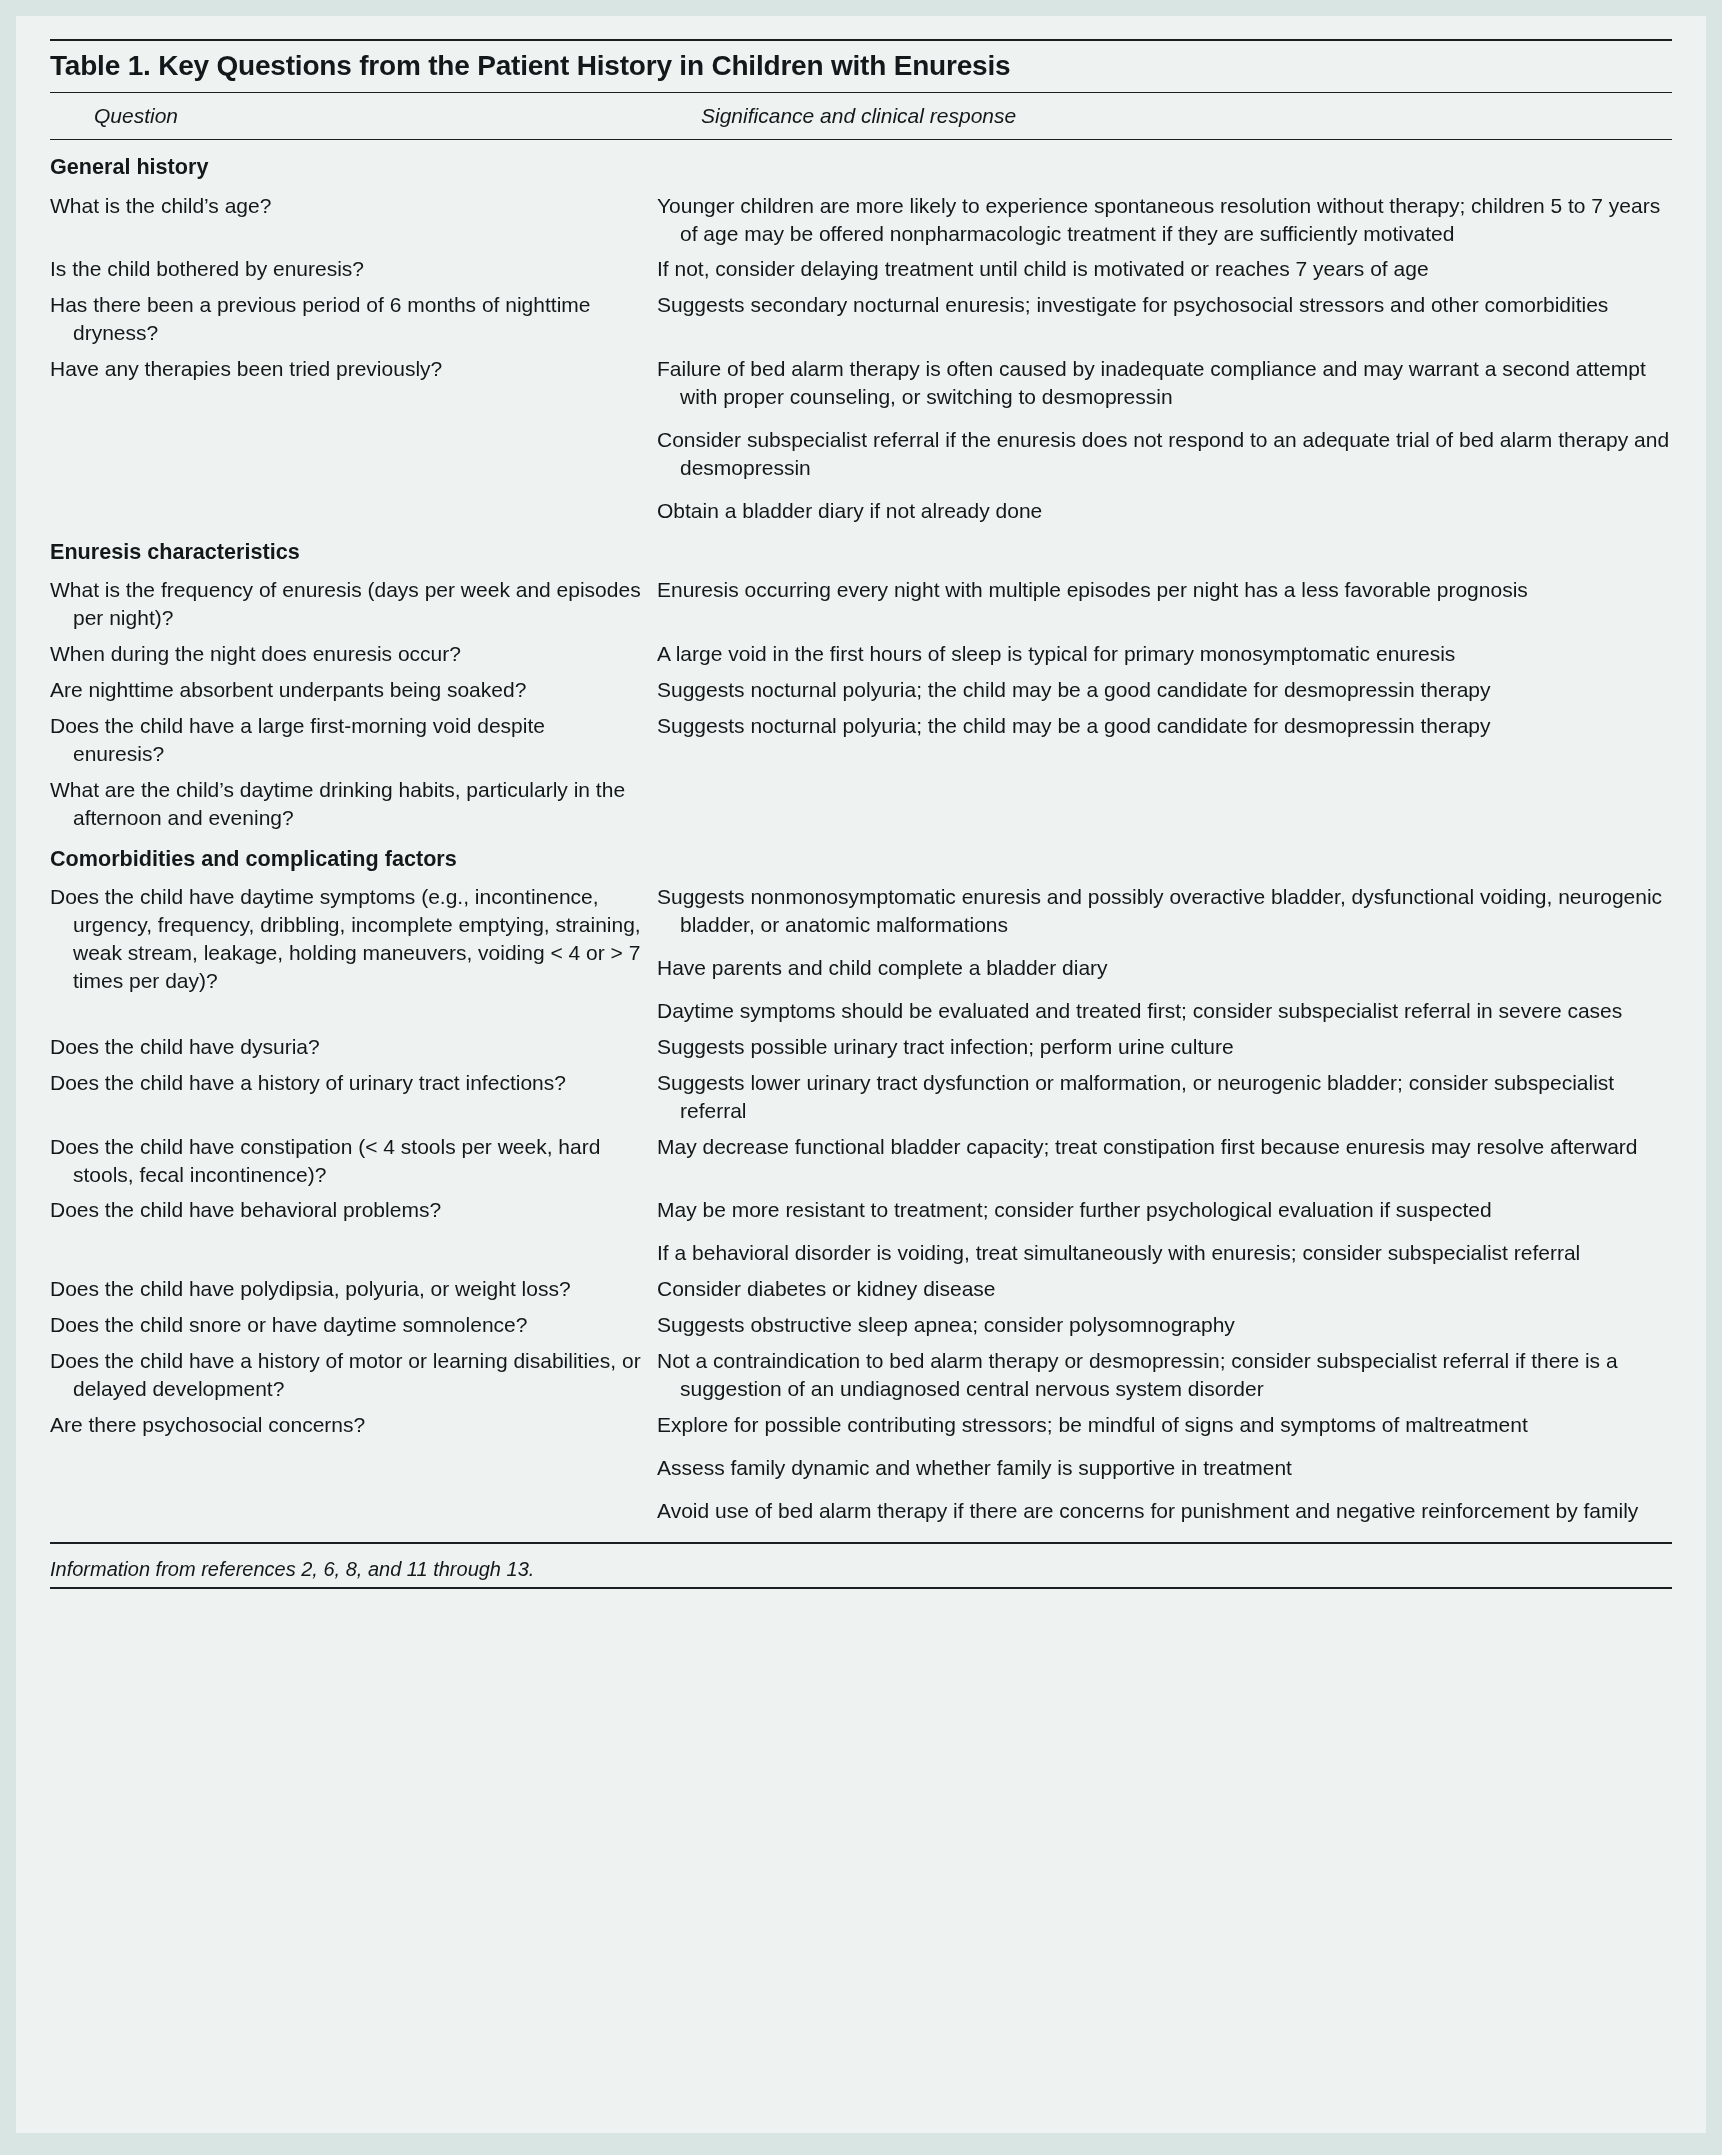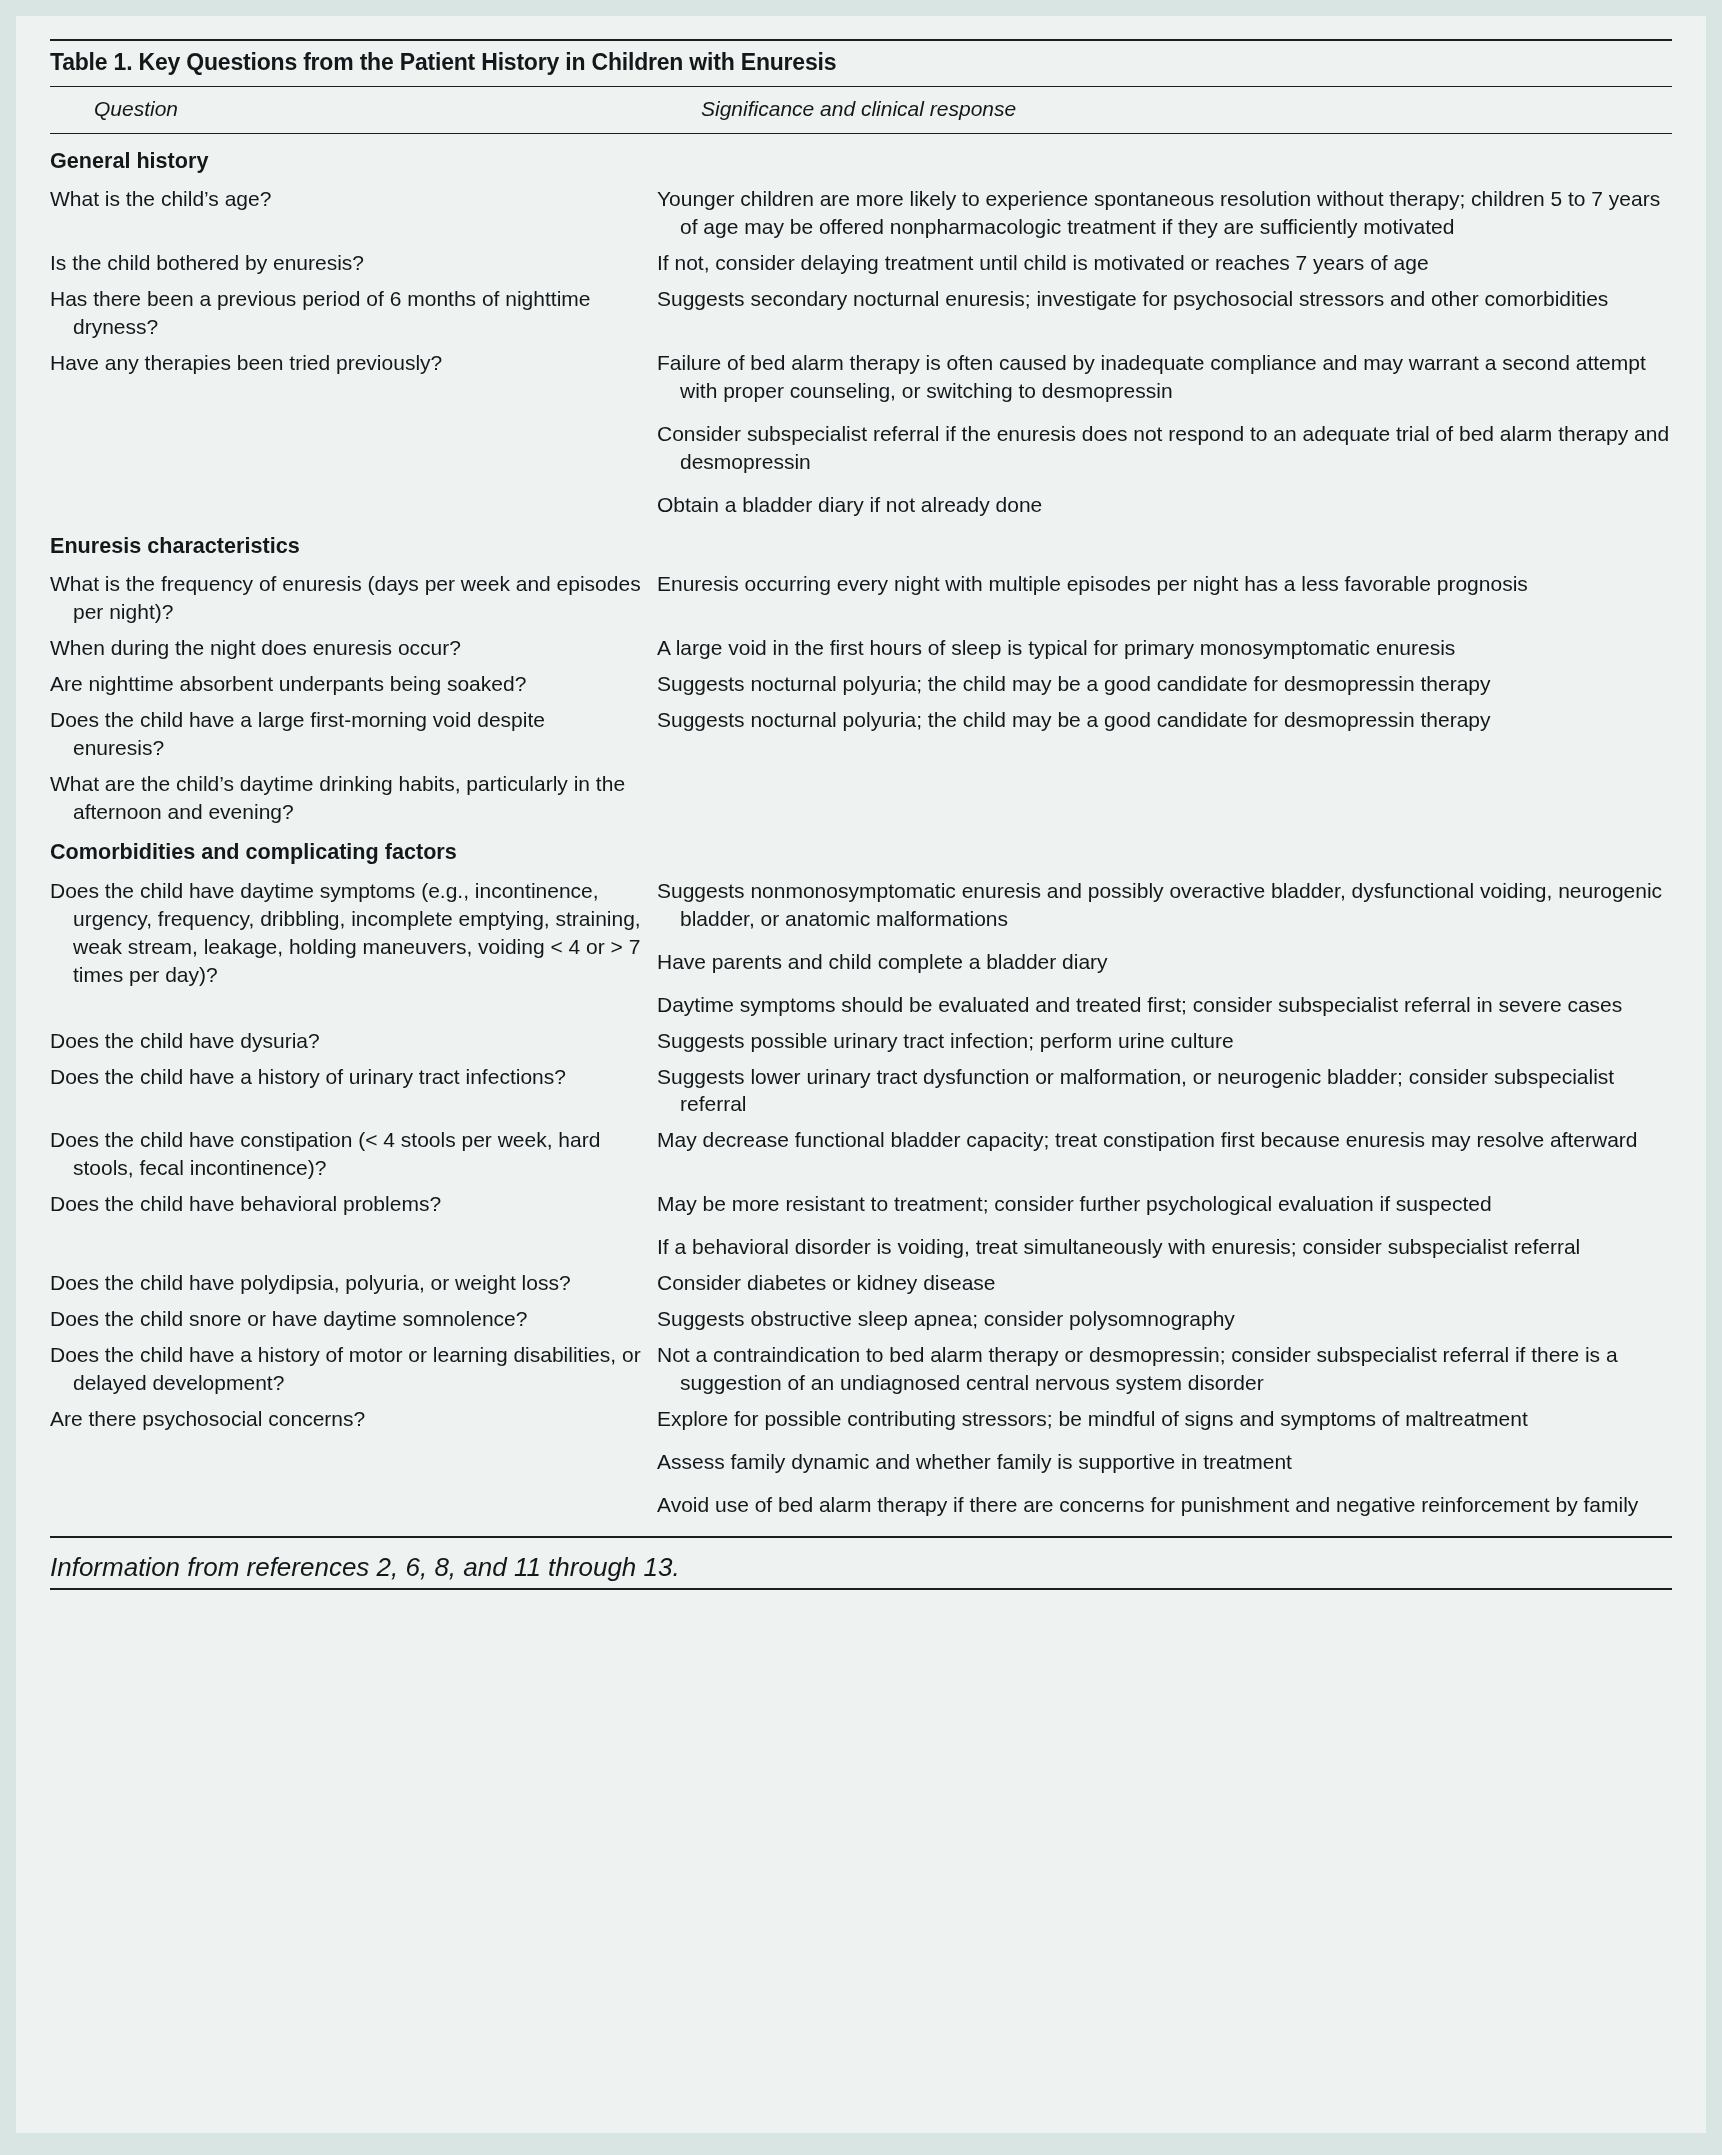--- a/index.html
+++ b/index.html
@@ -19,21 +19,21 @@
     box-sizing: border-box;
     padding: 16px 16px 16px 16px;
   }
   .table-card {
     background: #eef3f2;
     box-sizing: border-box;
     padding: 23px 34px 19.4px 34px;
     min-height: 2117px;
   }
   .table-title {
-    font-size: 23px;
+    font-size: 28px;
     font-weight: bold;
     color: #13181a;
     letter-spacing: -0.2px;
     padding: 7px 0 9px 0;
     line-height: 1.25;
   }
   .rule-thick {
     border-top: 2.6px solid #1b1f22;
     height: 0;
   }
@@ -85,21 +85,21 @@
     text-indent: -23px;
     padding-left: 23px;
   }
   .a-block {
     display: block;
   }
   .a-block .a-text + .a-text {
     margin-top: 15px;
   }
   .footer-note {
-    font-size: 26px;
+    font-size: 20px;
     font-style: italic;
     color: #13181a;
     padding: 14px 0 5.3px 0;
   }
   .foot-rule-wrap {
     padding-top: 17.6px;
   }
 </style>
 </head>
 <body>

